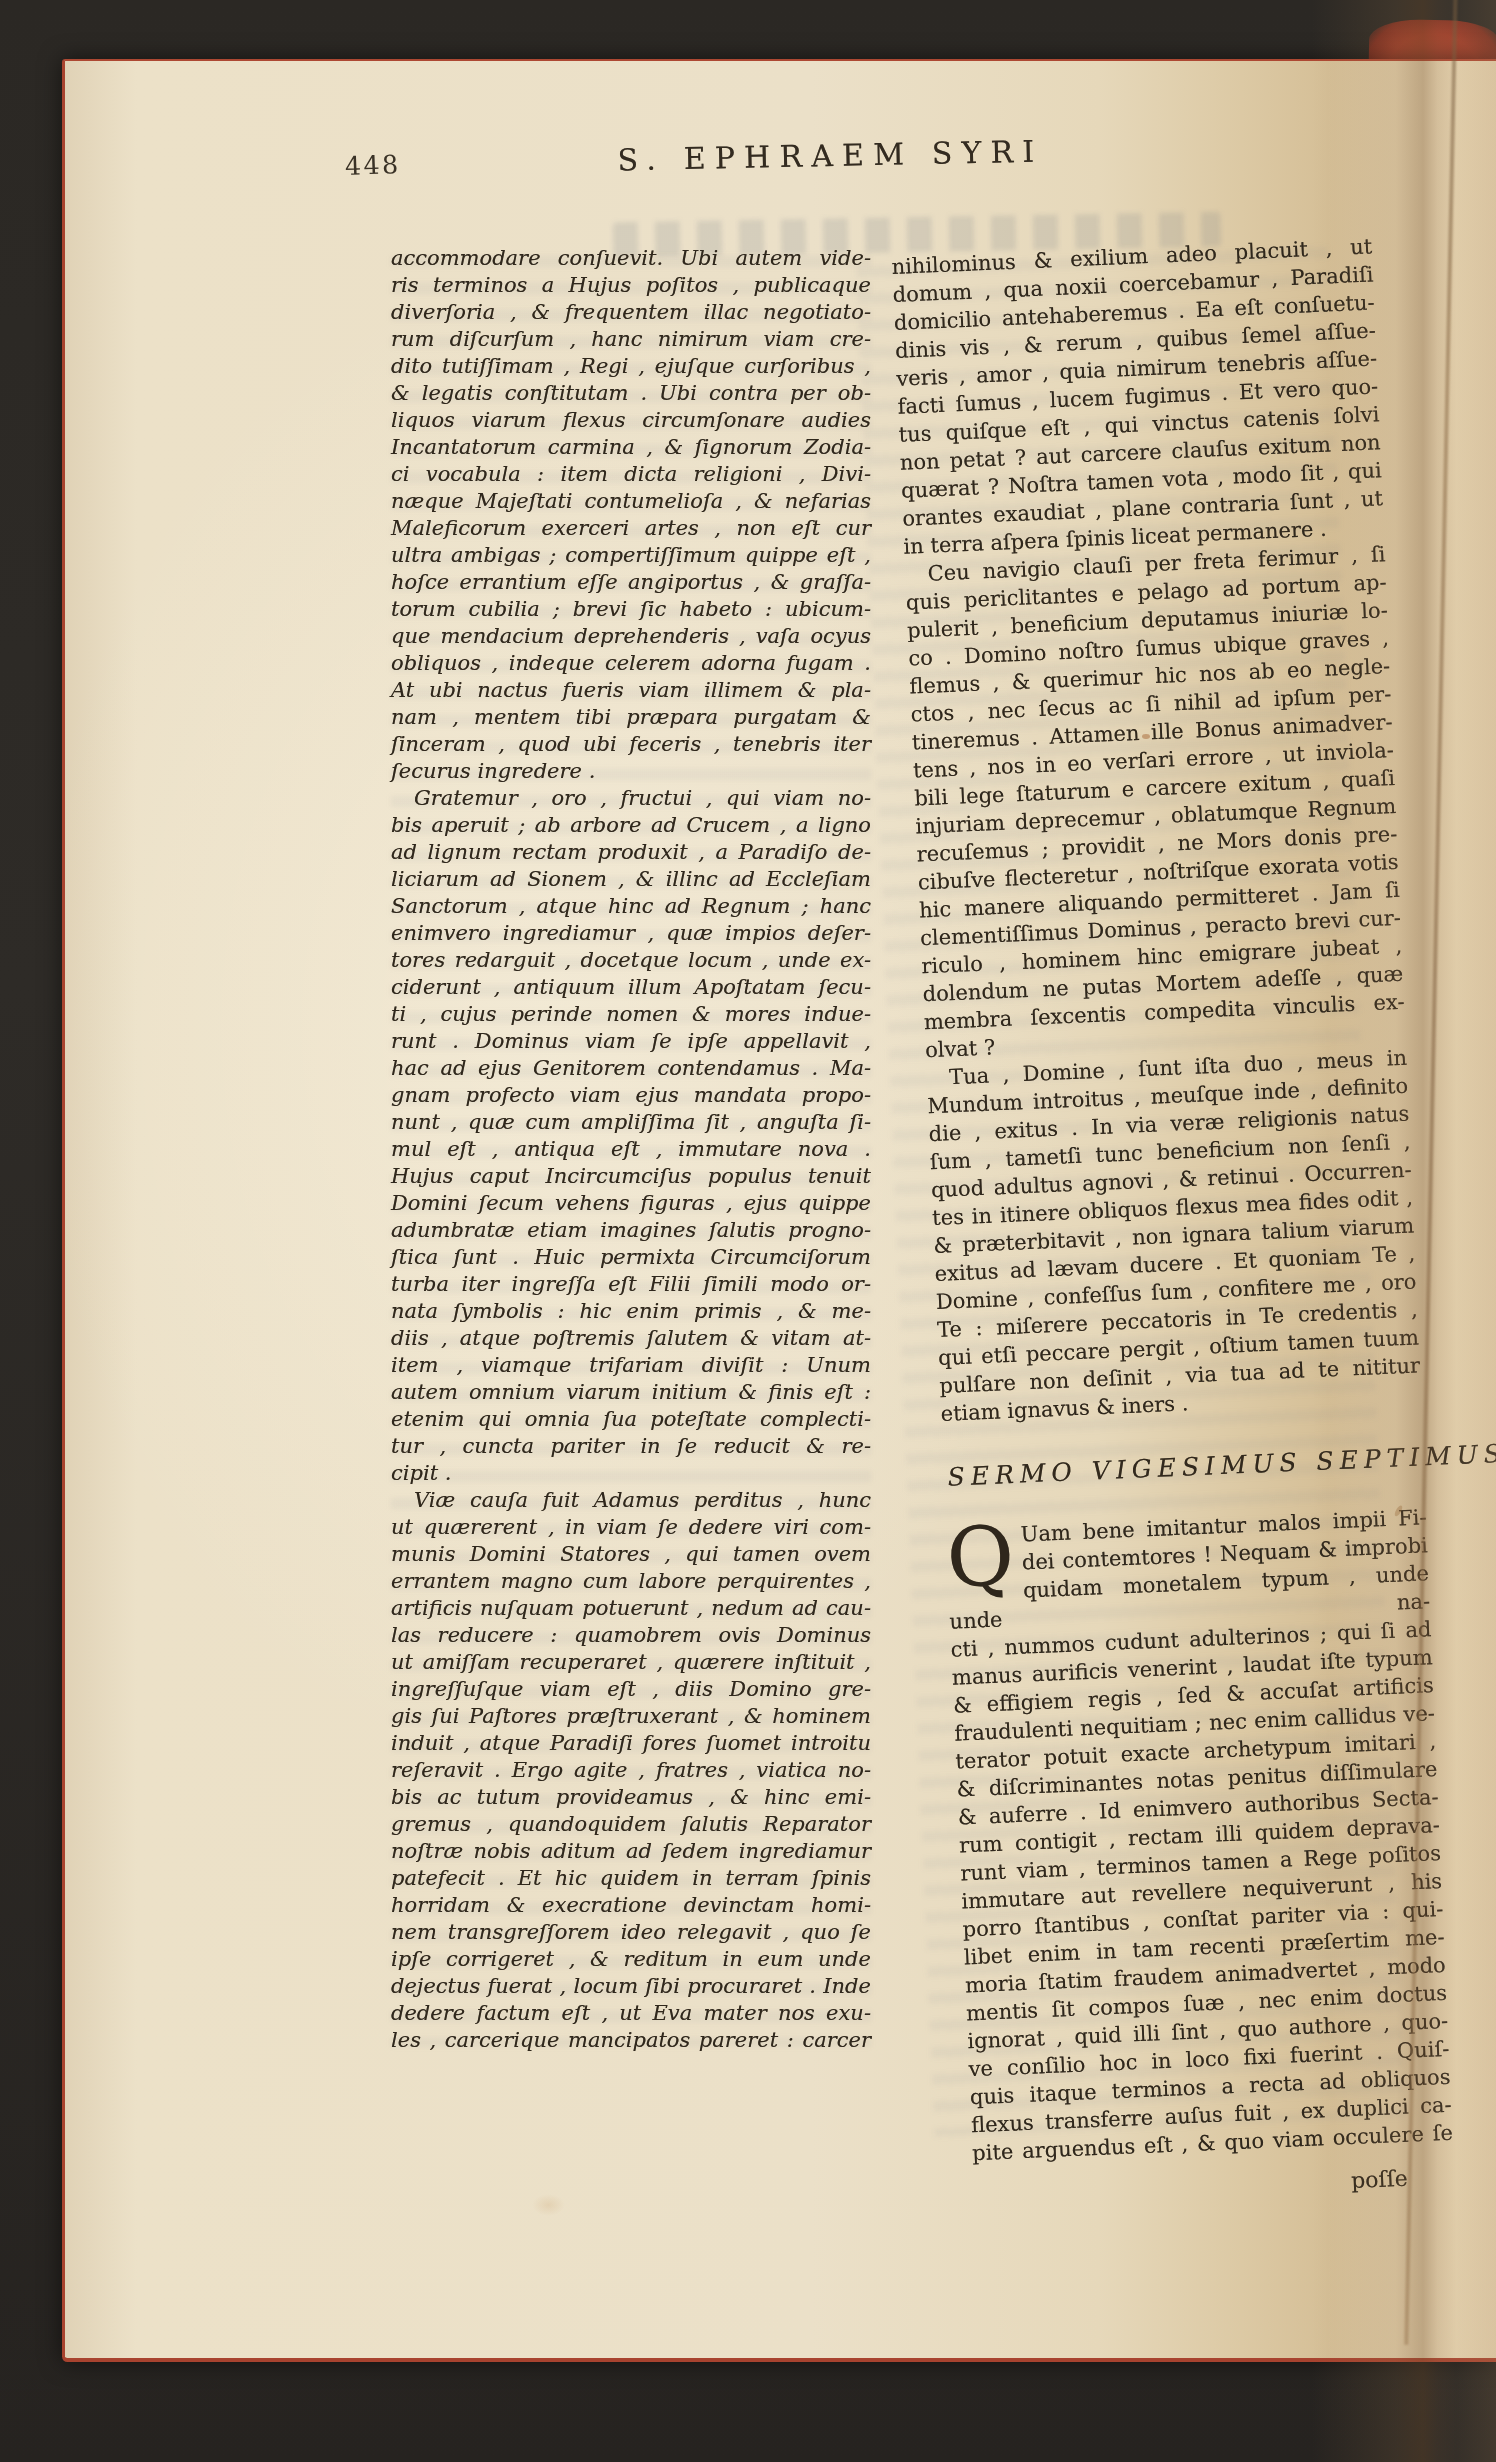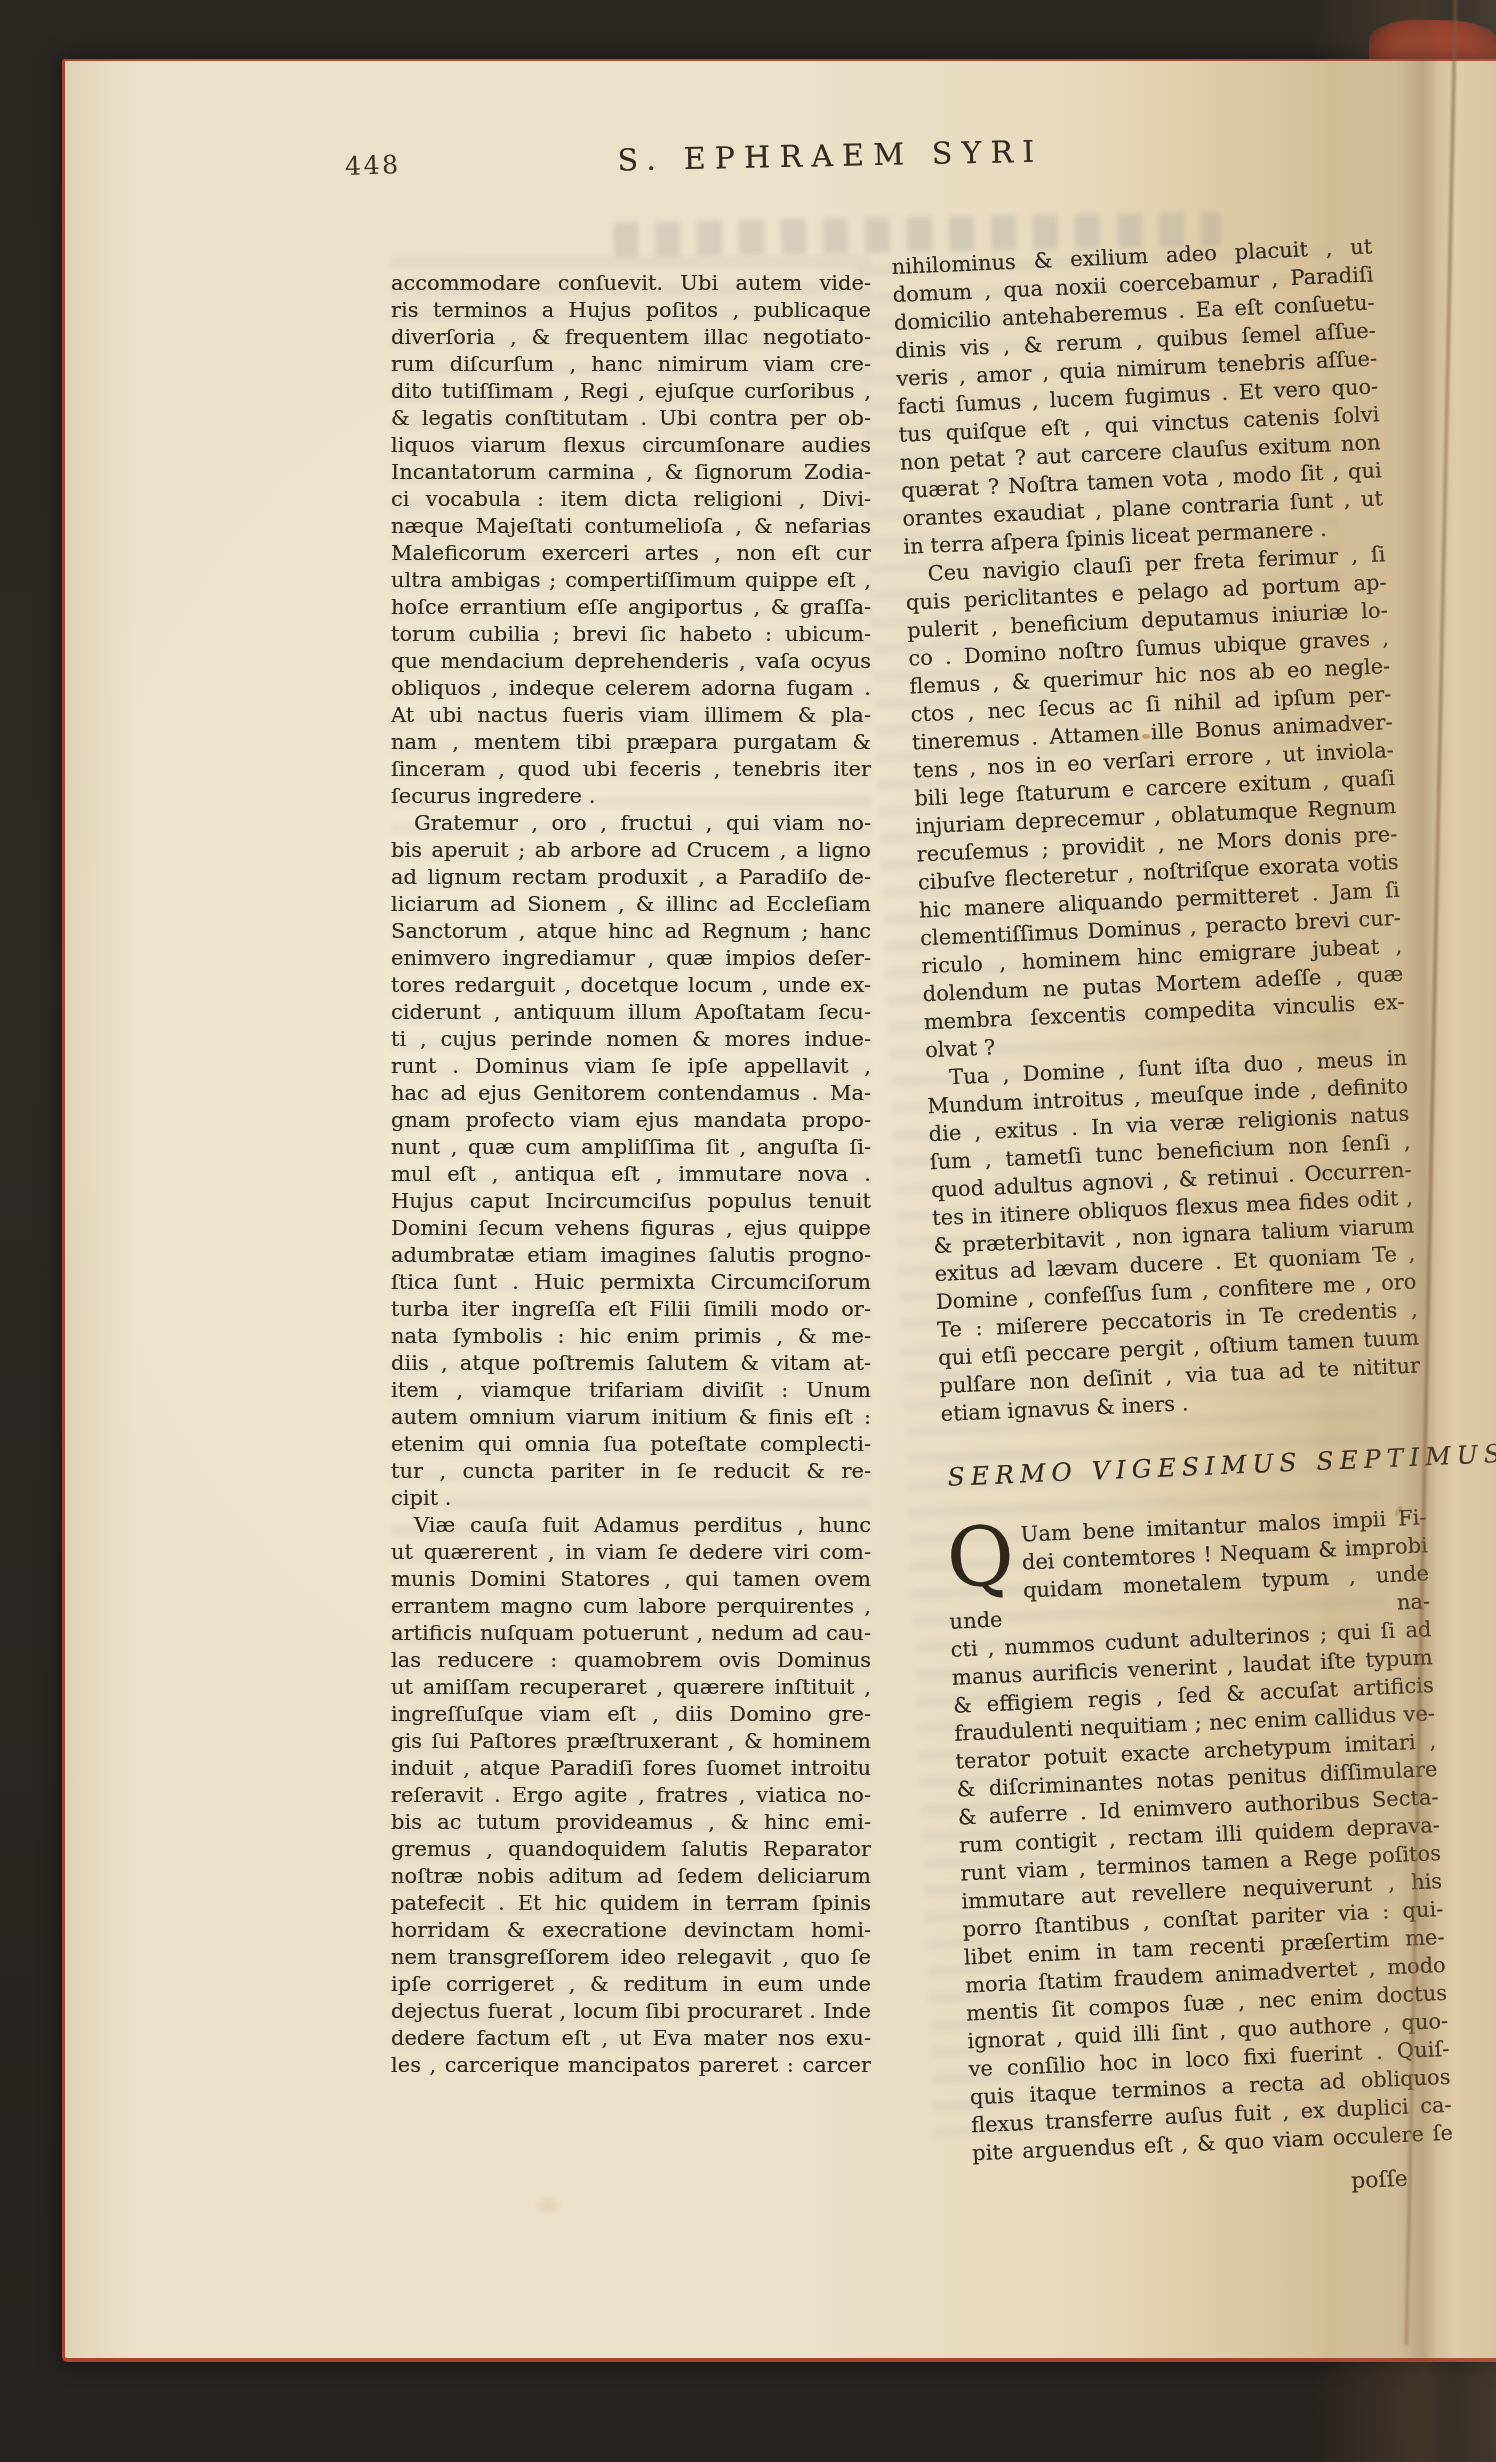--- a/index.html
+++ b/index.html
@@ -113,21 +113,21 @@
   <div class="page">
 
     <div class="bleed bleed-title"></div>
     <div class="bleed bleed-col bleed-left" style="position:absolute;left:326px;top:195px;width:480px;height:1791px;"></div>
     <div class="bleed bleed-col bleed-right" style="position:absolute;left:830px;top:195px;width:472px;height:1872px;"></div>
 
     <div class="folio" style="left:280px;top:89px;position:absolute;">448</div>
 
     <div class="running-title" style="left:429px;top:77px;position:absolute;">S. EPHRAEM SYRI</div>
 
-    <div class="col col-left" style="left:326px;top:209px;">
+    <div class="col col-left" style="left:326px;top:184px;font-style:italic;">
         <div class="para">
           <div class="line">accommodare conſuevit. Ubi autem vide-</div>
           <div class="line">ris terminos a Hujus poſitos , publicaque</div>
           <div class="line">diverſoria , &amp; frequentem illac negotiato-</div>
           <div class="line">rum diſcurſum , hanc nimirum viam cre-</div>
           <div class="line">dito tutiſſimam , Regi , ejuſque curſoribus ,</div>
           <div class="line">&amp; legatis conſtitutam . Ubi contra per ob-</div>
           <div class="line">liquos viarum flexus circumſonare audies</div>
           <div class="line">Incantatorum carmina , &amp; ſignorum Zodia-</div>
           <div class="line">ci vocabula : item dicta religioni , Divi-</div>
@@ -178,21 +178,21 @@
           <div class="line">errantem magno cum labore perquirentes ,</div>
           <div class="line">artificis nuſquam potuerunt , nedum ad cau-</div>
           <div class="line">las reducere : quamobrem ovis Dominus</div>
           <div class="line">ut amiſſam recuperaret , quærere inſtituit ,</div>
           <div class="line">ingreſſuſque viam eſt , diis Domino gre-</div>
           <div class="line">gis ſui Paſtores præſtruxerant , &amp; hominem</div>
           <div class="line">induit , atque Paradiſi fores ſuomet introitu</div>
           <div class="line">reſeravit . Ergo agite , fratres , viatica no-</div>
           <div class="line">bis ac tutum provideamus , &amp; hinc emi-</div>
           <div class="line">gremus , quandoquidem ſalutis Reparator</div>
-          <div class="line">noſtræ nobis aditum ad ſedem deliciarum</div>
+          <div class="line">noſtræ nobis aditum ad ſedem ingrediamur</div>
           <div class="line">patefecit . Et hic quidem in terram ſpinis</div>
           <div class="line">horridam &amp; execratione devinctam homi-</div>
           <div class="line">nem transgreſſorem ideo relegavit , quo ſe</div>
           <div class="line">ipſe corrigeret , &amp; reditum in eum unde</div>
           <div class="line">dejectus fuerat , locum ſibi procuraret . Inde</div>
           <div class="line">dedere factum eſt , ut Eva mater nos exu-</div>
           <div class="line">les , carcerique mancipatos pareret : carcer</div>
         </div>
       </div>
 

